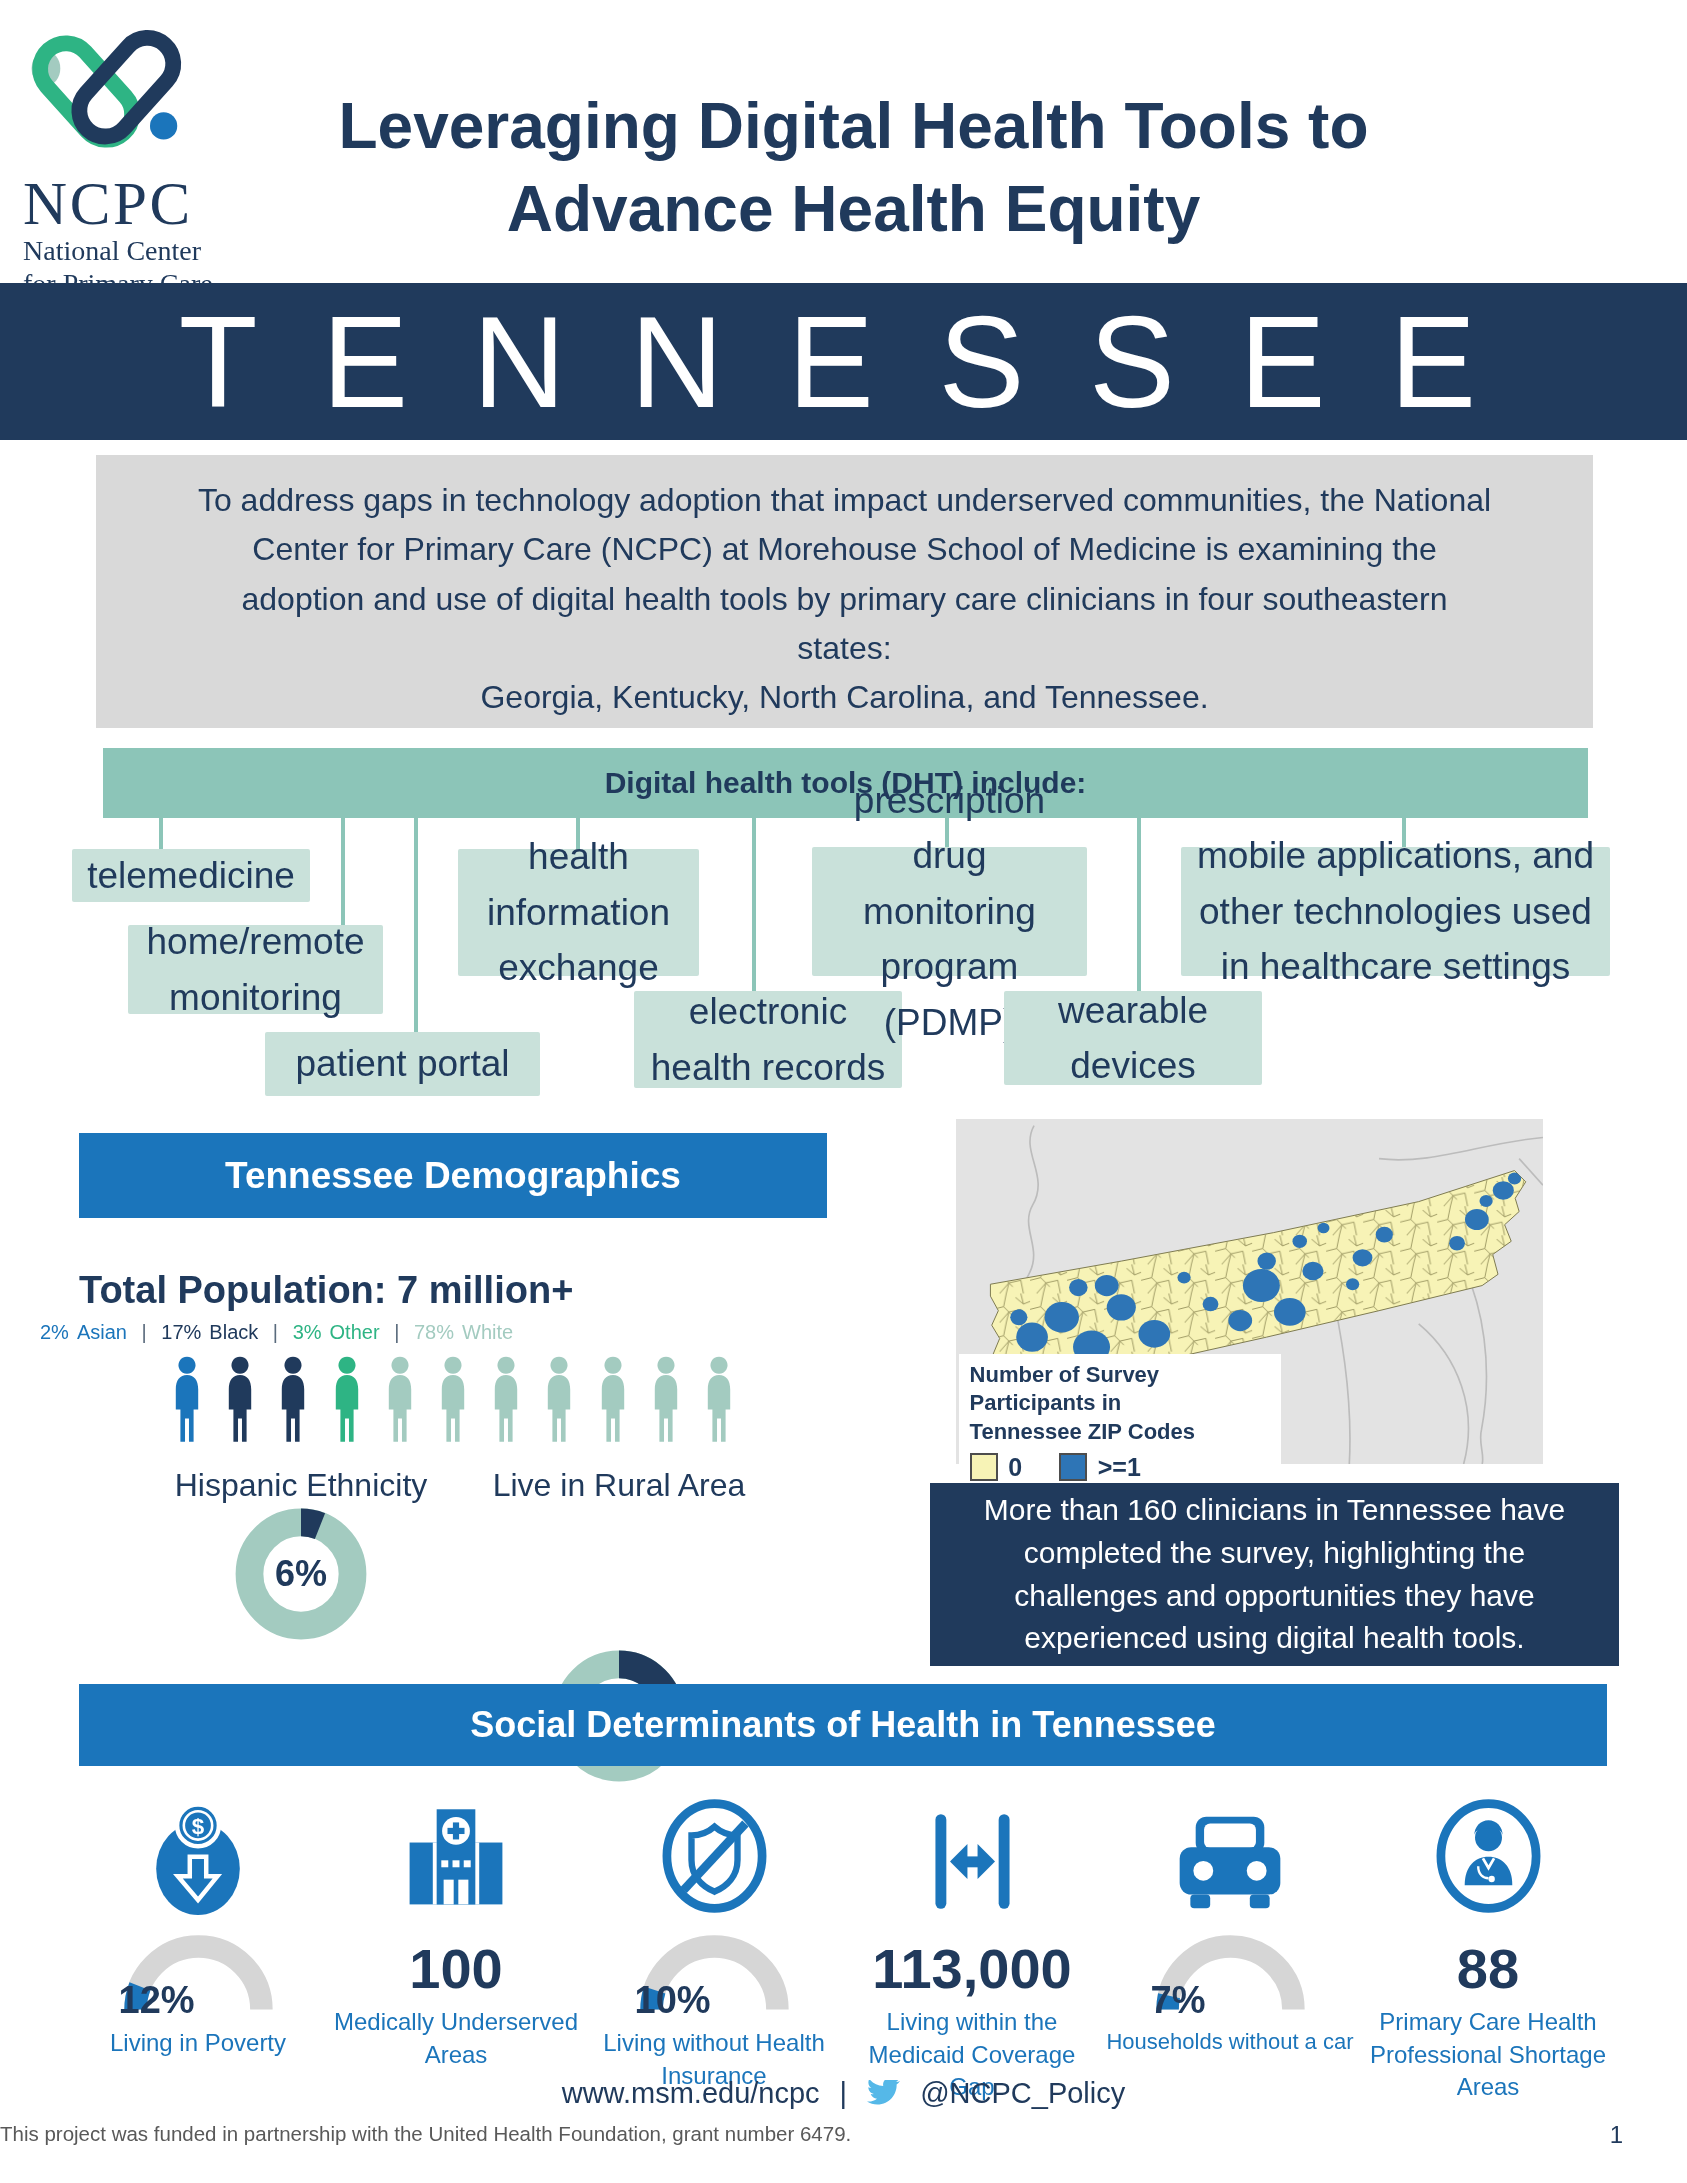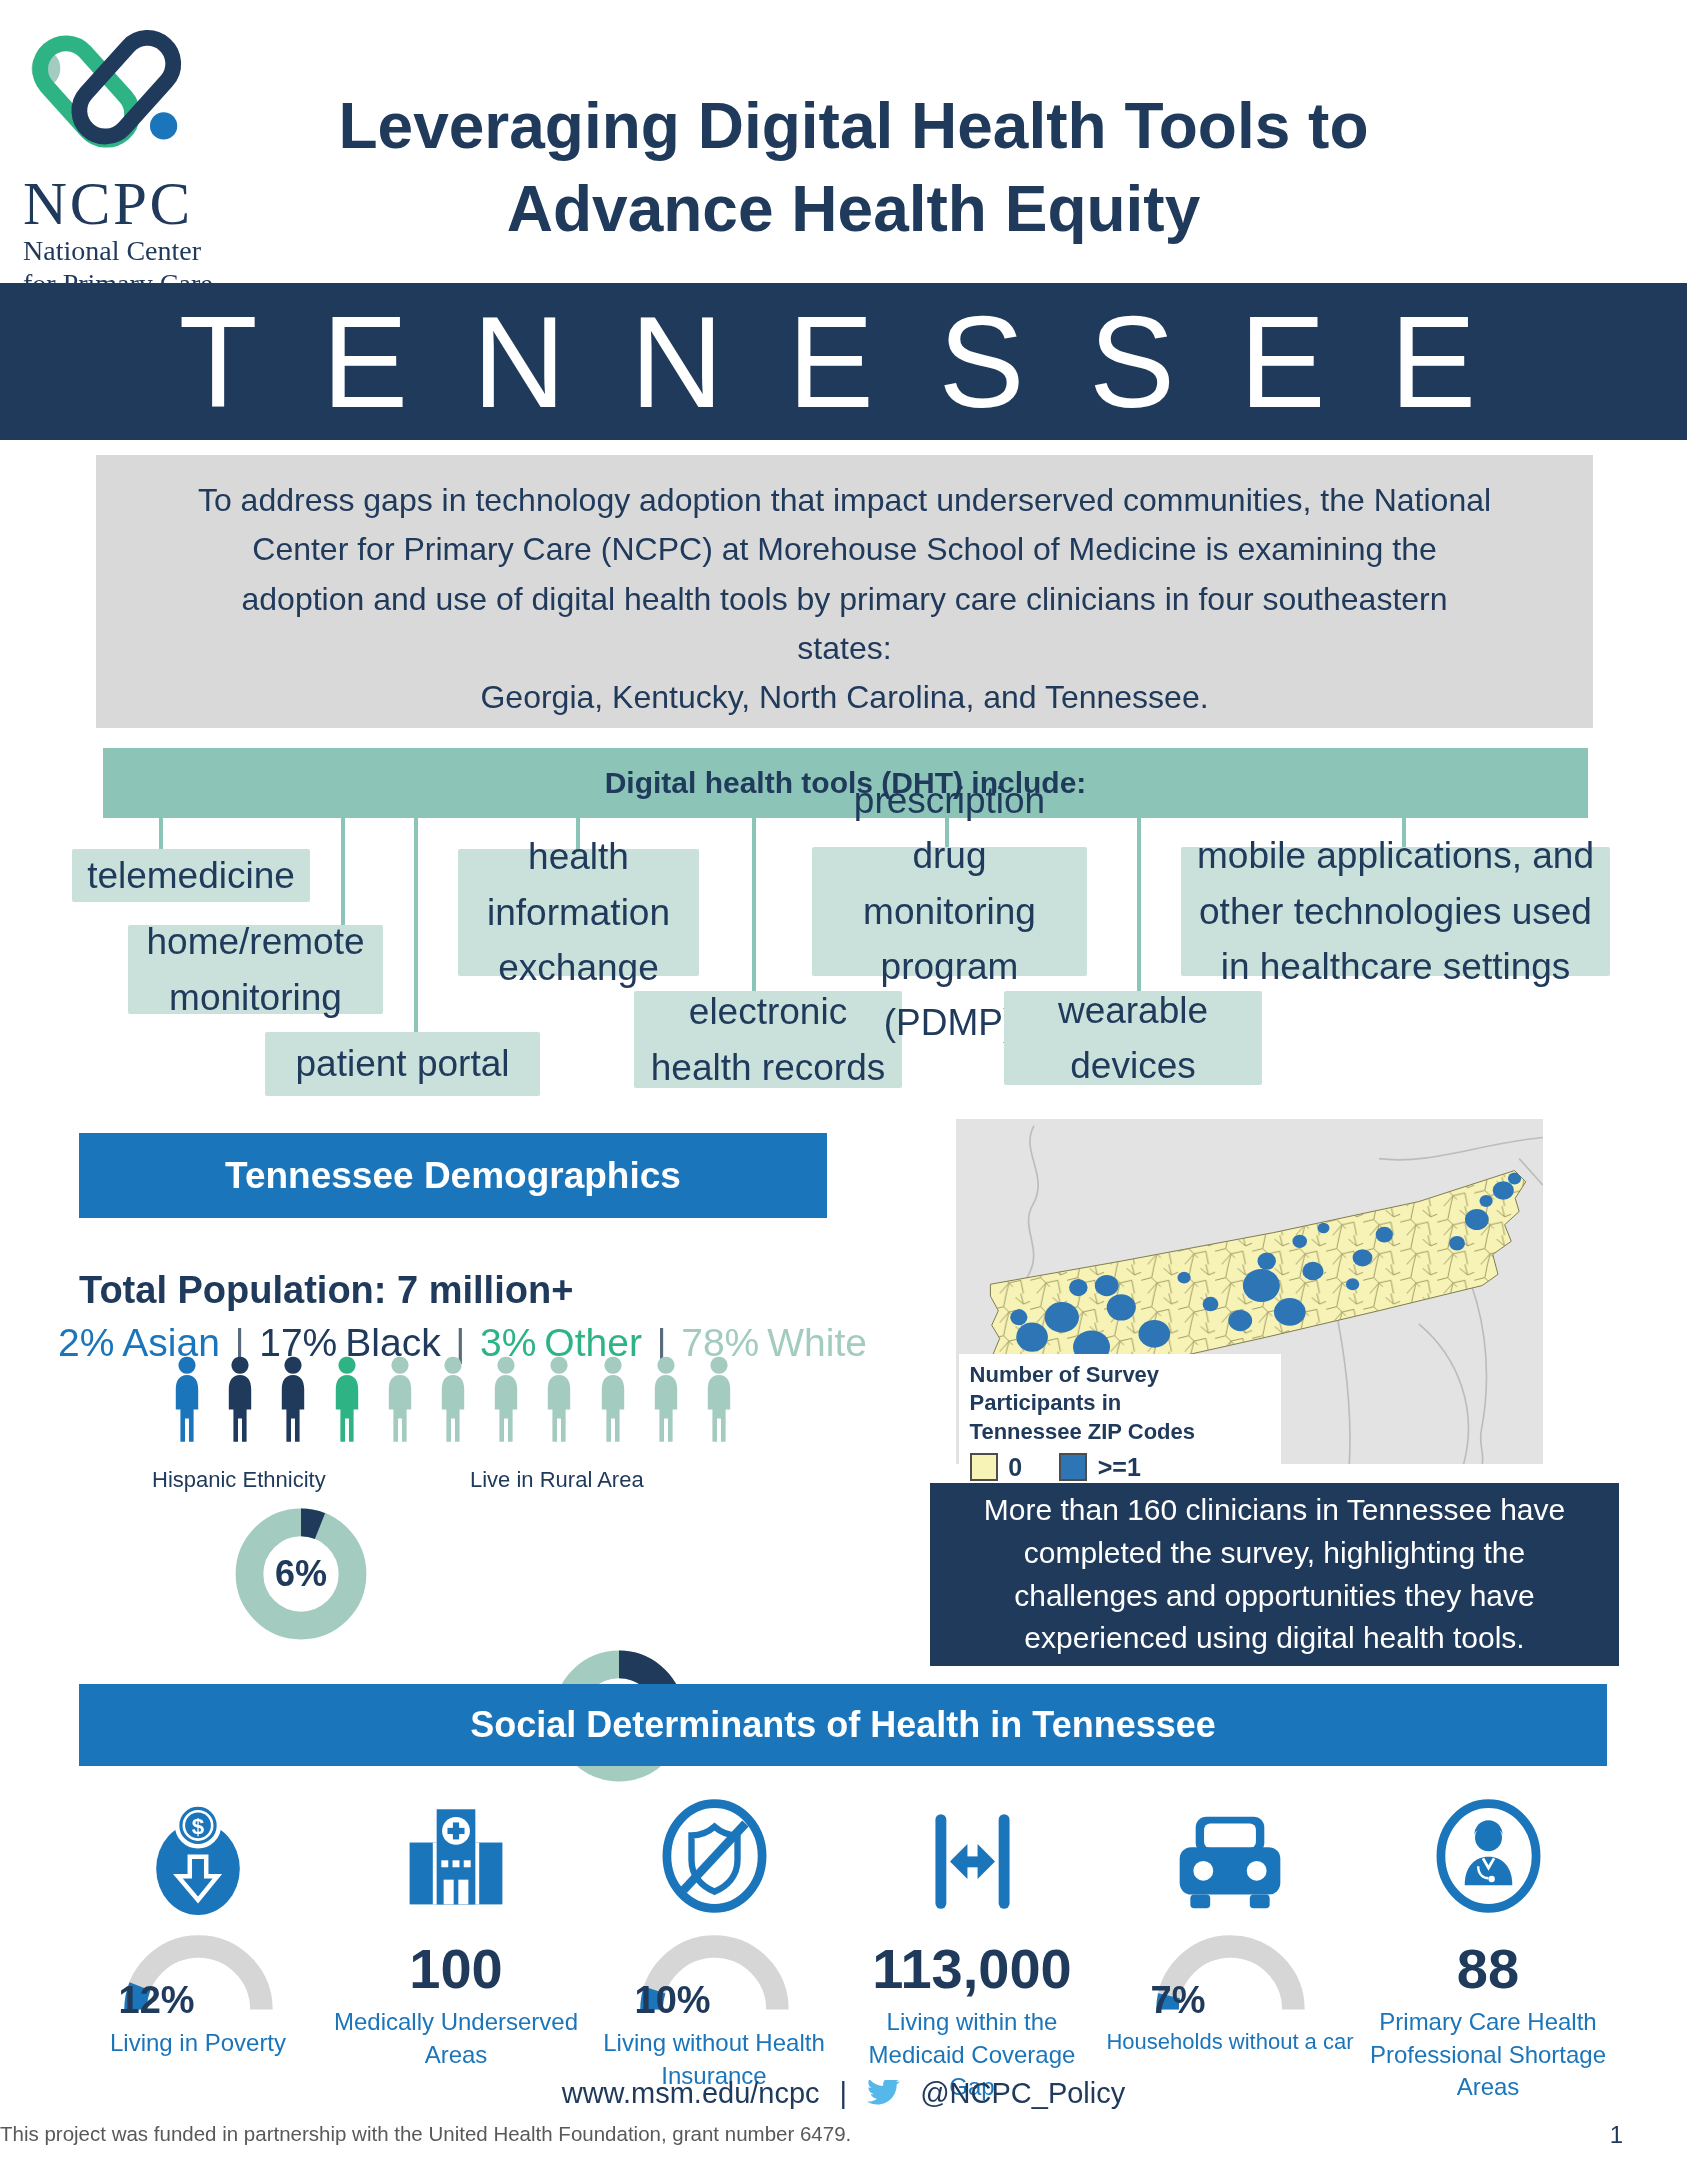--- a/index.html
+++ b/index.html
@@ -24,27 +24,27 @@
 
   
   .dht-bar{background:var(--teal);color:var(--navy);font-weight:700;font-size:30px}
   .dht-conn{background:var(--teal);width:4px;position:absolute}
   .dht-box{position:absolute;background:var(--teal_light);border-radius:2px;color:var(--navy);
            font-size:37px;line-height:1.5;text-align:center;display:flex;align-items:center;justify-content:center;padding:6.6px 16px}
 
   
   .demo-banner{background:var(--blue);color:#fff;font-weight:700;font-size:37px}
   .demo-total{color:var(--navy);font-weight:700;font-size:38px;text-align:left}
-  .race-line{font-size:39px;text-align:right;white-space:nowrap}
+  .race-line{font-size:20px;text-align:left;white-space:nowrap}
   .race-seg span + span{margin-left:8px}
   .rc0{color:var(--blue)} .rc1{color:var(--navy)} .rc2{color:var(--green)} .rc3{color:var(--sage)}
   .race-sep{color:#5a6b7d;padding:0 14.6px}
   .person-row{display:flex;justify-content:center;align-items:flex-end;gap:13.2px}
   .person{width:40px;height:87px;display:block}
-  .donut-title{color:var(--navy);font-size:22px;}
+  .donut-title{color:var(--navy);font-size:32px;text-align:center}
   .donut{position:relative;width:142px;height:142px}
   .donut-label{position:absolute;inset:0;display:flex;align-items:center;justify-content:center;
                font-weight:700;font-size:36px;color:var(--navy)}
 
   
   .map-panel{background:var(--map_bg)}
   .map-legend{background:#fff;padding:6.6px 10.6px}
   .legend-title{color:var(--navy);font-weight:700;font-size:22px;line-height:1.3}
   .legend-row{display:flex;align-items:center;gap:37px;margin-top:6.6px}
   .legend-item{display:flex;align-items:center}

